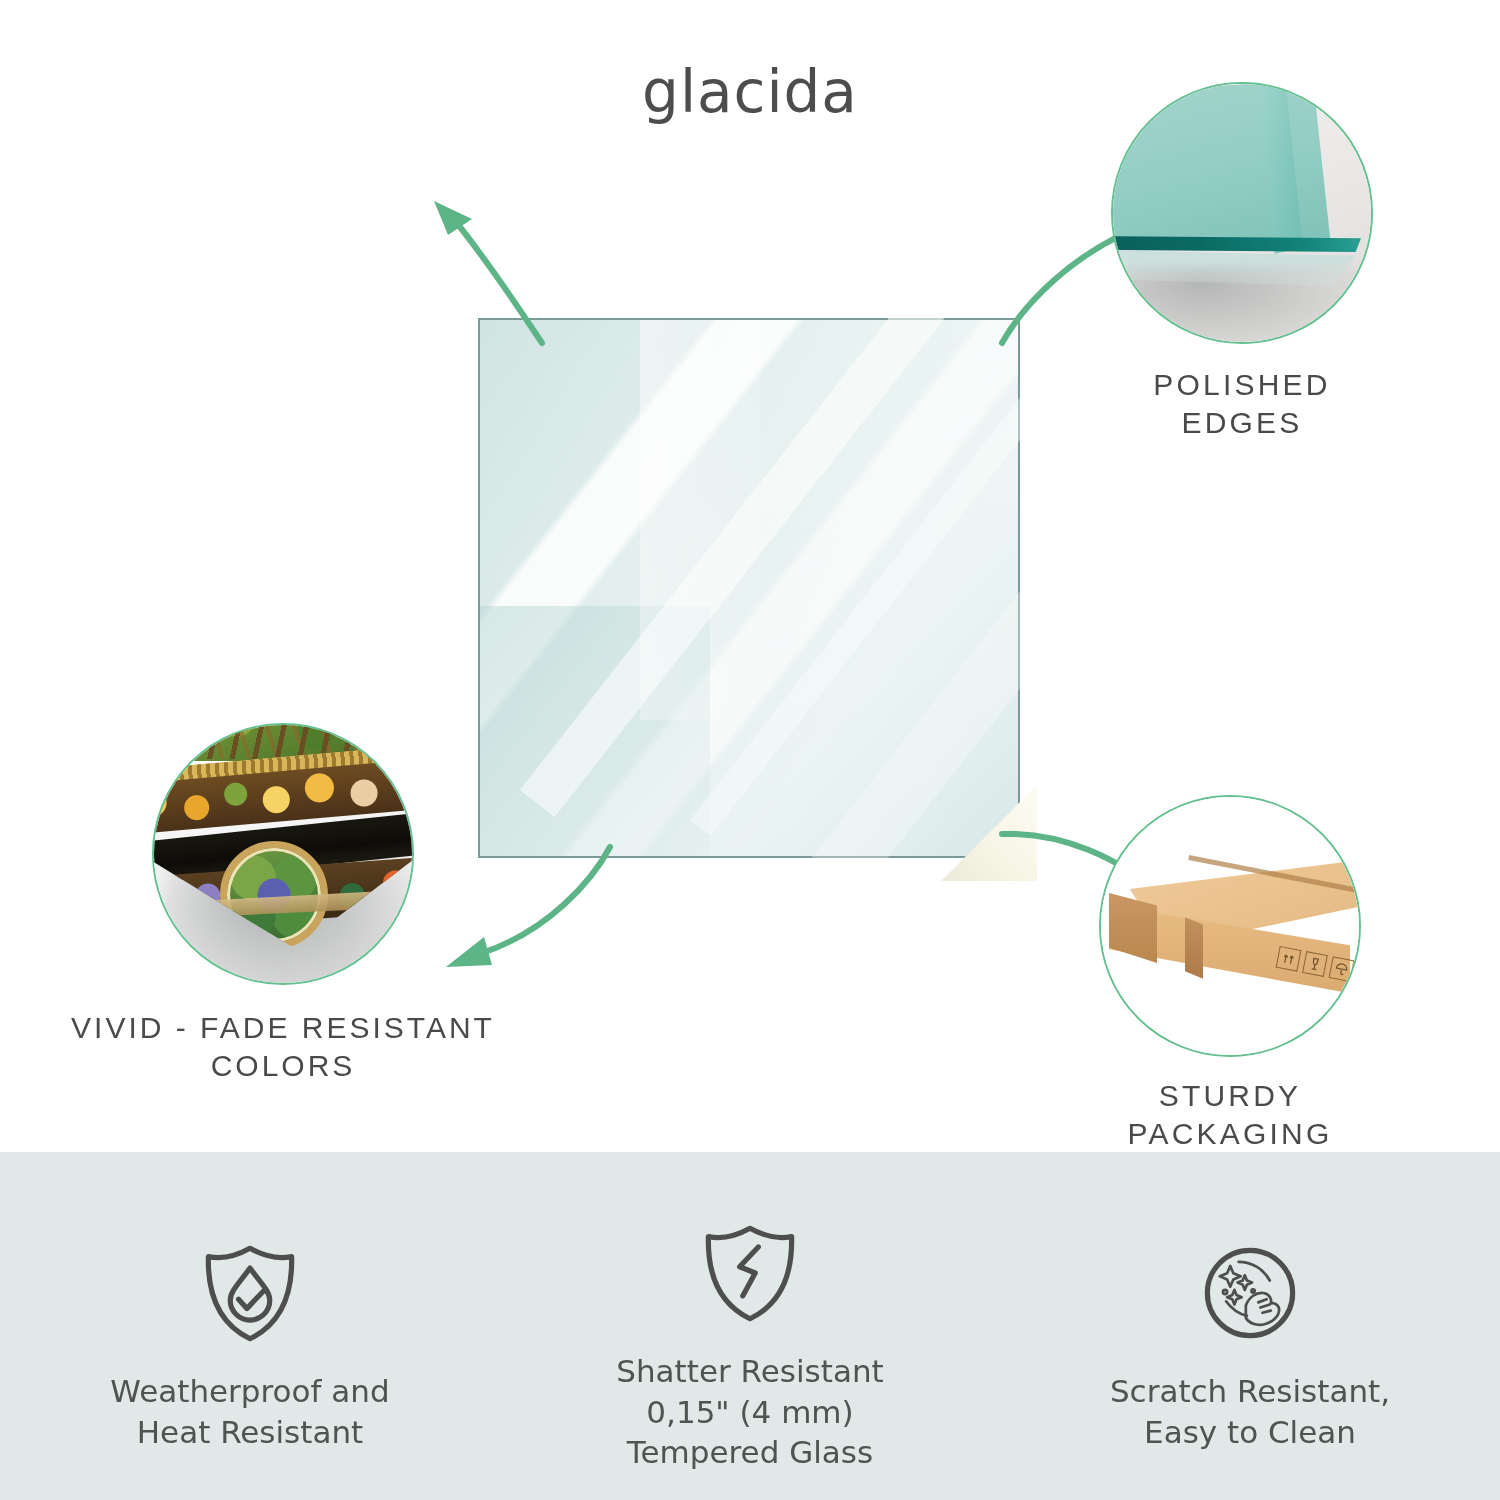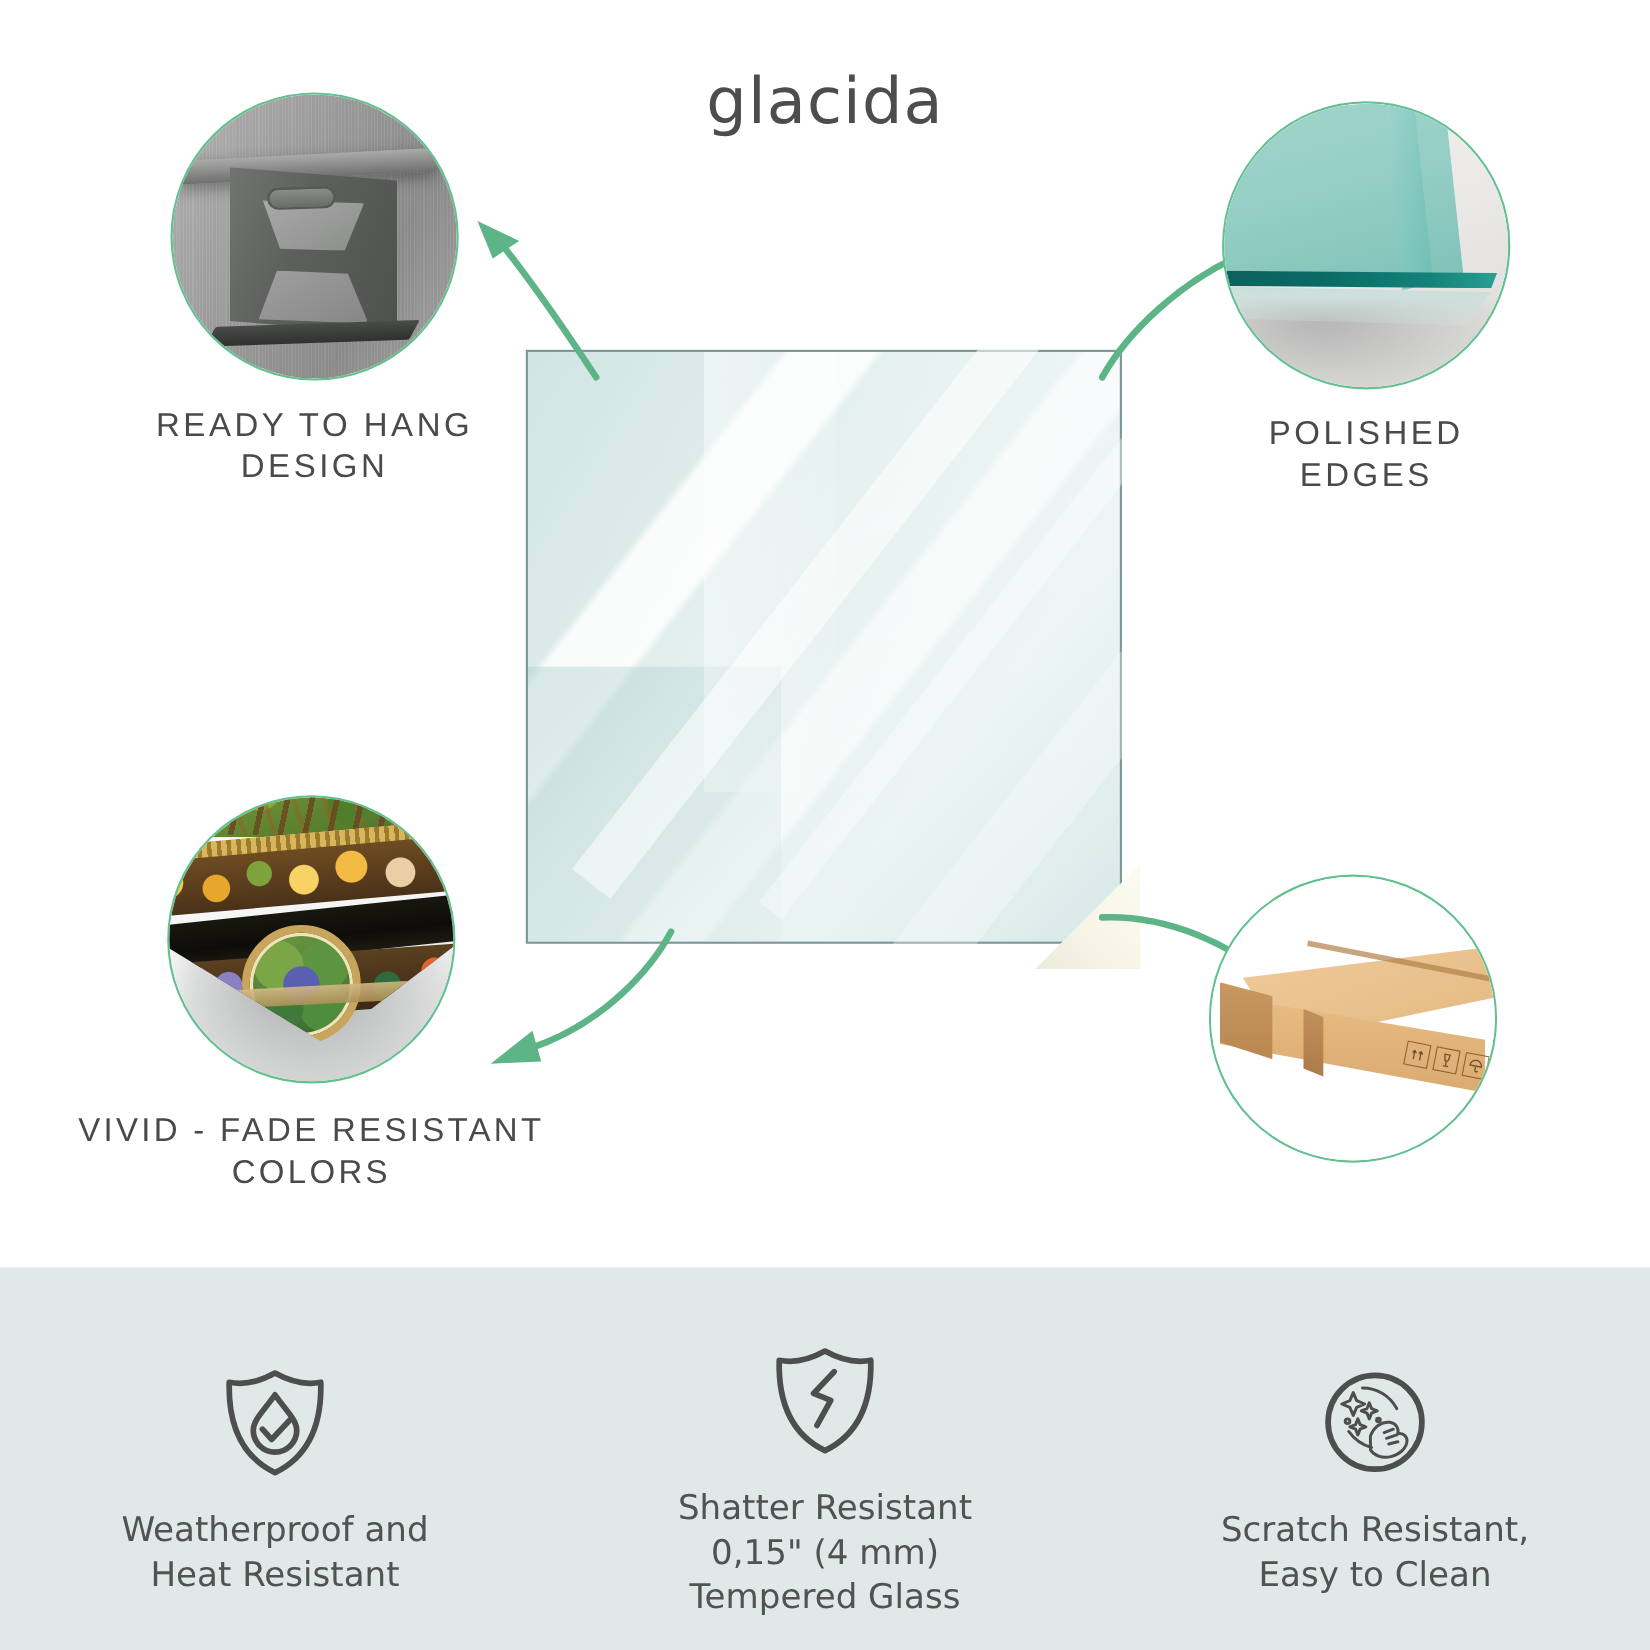--- a/index.html
+++ b/index.html
@@ -56,21 +56,21 @@
     font-size: 30px;
     letter-spacing: 3.2px;
     line-height: 1.27;
     color: #4a4a4a;
     font-weight: 400;
     white-space: pre-line;
   }
 
   
   #feat-hang      { left: 136px;  top: 84px;  }
-  #feat-edges     { left: 1092px; top: 92px;  }
+  #feat-edges     { left: 1092px; top: 82px;  }
   #feat-colors    { left: 133px;  top: 723px; }
   #feat-packaging { left: 1080px; top: 795px; }
 
   #feat-colors .feat-label { letter-spacing: 3px; width: 480px; margin-left: -90px; margin-top: 24px; }
   #feat-packaging .feat-label { margin-top: 20px; }
 
   
   .bracket-scene {
     position: absolute; inset: 0;
     background:
@@ -422,34 +422,20 @@
   <svg class="arrow" id="arrow-colors" viewBox="0 0 180 130">
     <path d="M170,2 C152,36 108,86 42,108" stroke="#5cb487" stroke-width="6" fill="none" stroke-linecap="round"></path>
     <path d="M6,122 L44,92 L52,120 Z" fill="#5cb487"></path>
   </svg>
 
   <svg class="arrow" id="arrow-packaging" viewBox="0 0 200 120">
     <path d="M2,24 C62,22 120,48 162,86" stroke="#5cb487" stroke-width="6" fill="none" stroke-linecap="round"></path>
     <path d="M194,110 L150,102 L166,76 Z" fill="#5cb487"></path>
   </svg>
 
-  <div class="feature" id="feat-hang">
-    <div class="circle">
-      <div class="bracket-scene">
-        <div class="bracket-top"></div>
-        <div class="bracket-body"></div>
-        <div class="bracket-cut upper"></div>
-        <div class="bracket-cut lower"></div>
-        <div class="bracket-slot"></div>
-        <div class="bracket-foot"></div>
-      </div>
-    </div>
-    <div class="feat-label">READY TO HANG
-DESIGN</div>
-  </div>
 
   <div class="feature" id="feat-edges">
     <div class="circle">
       <div class="edges-scene">
         <div class="edge-shadow"></div>
         <div class="edge-glass-top"></div>
         <div class="edge-glass-side"></div>
         <div class="edge-band"></div>
         <div class="edge-under"></div>
       </div>
@@ -498,20 +484,22 @@
             </svg>
           </div>
           <div class="sym">
             <svg viewBox="0 0 24 24" fill="none" stroke="#6f4f28" stroke-width="2">
               <path d="M3 12a9 9 0 0 1 18 0H3zM12 12v7a2 2 0 0 0 4 0"></path>
             </svg>
           </div>
         </div>
       </div>
     </div>
+    <div class="feat-label">STURDY
+PACKAGING</div>
   </div>
 
   <div class="bottom-bar">
 
     <div class="bottom-item">
       <div class="bottom-icon">
         <svg viewBox="0 0 100 100" fill="none" stroke="#4d4f4e" stroke-width="5" stroke-linecap="round" stroke-linejoin="round">
           <path d="M50 7 C66 16 80 17 90 15 C91 52 79 80 50 94 C21 80 9 52 10 15 C20 17 34 16 50 7 Z"></path>
           <path d="M50 26 C60 40 69 48 69 57 A19 19 0 0 1 31 57 C31 48 40 40 50 26 Z"></path>
           <path d="M39 56 L47 65 L63 48"></path>

